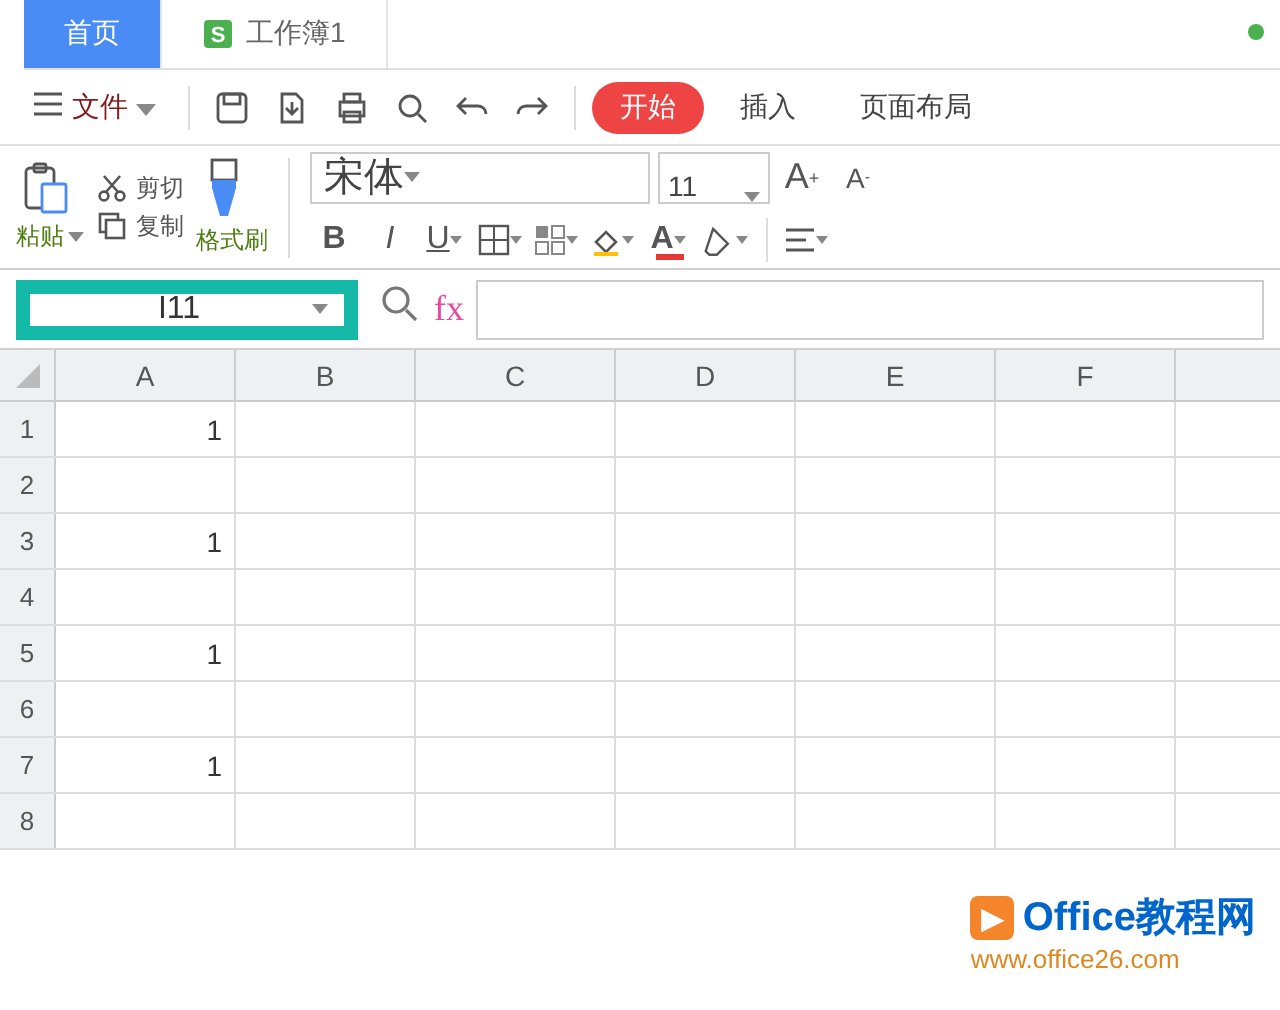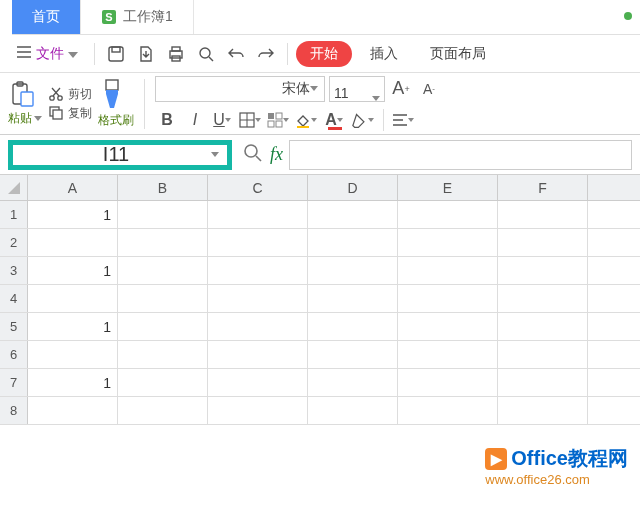--- a/index.html
+++ b/index.html
@@ -5,42 +5,42 @@
 * { margin: 0; padding: 0; box-sizing: border-box; font-family: "Microsoft YaHei", sans-serif; }
 body { width: 640px; height: 505px; background: #fff; position: relative; overflow: hidden; }
 
 .tabs { height: 35px; display: flex; background: #fff; border-bottom: 1px solid #e0e0e0; margin-left: 12px; }
 .tab { display: flex; align-items: center; padding: 0 20px; font-size: 14px; color: #666; border-right: 1px solid #e5e5e5; }
 .tab.active { background: #4a8cf5; color: #fff; }
 .tab-icon { width: 16px; height: 16px; margin-right: 6px; display: inline-flex; align-items: center; justify-content: center; }
 .green-dot { position: absolute; right: 8px; top: 12px; width: 8px; height: 8px; border-radius: 50%; background: #4caf50; }
 
 .toolbar1 { height: 38px; display: flex; align-items: center; padding: 0 8px; border-bottom: 1px solid #e0e0e0; gap: 4px; }
-.menu-btn { display: flex; gap: 4px; padding: 4px 8px; font-size: 14px; color: #a21caf; }
+.menu-btn { display: flex; gap: 4px; padding: 4px 8px; font-size: 14px; color: #7f1d1d; }
 .sep { width: 1px; height: 22px; background: #ddd; margin: 0 4px; }
 .tbtn { width: 26px; height: 26px; display: flex; align-items: center; justify-content: center; color: #555; }
 .pill { padding: 4px 14px; border-radius: 14px; font-size: 14px; }
 .pill.green { background: #ef4444; color: #fff; }
 .pill.plain { color: #444; }
 
 .ribbon { height: 62px; display: flex; align-items: center; padding: 4px 8px; border-bottom: 1px solid #d0d0d0; gap: 6px; }
 .rgroup { display: flex; flex-direction: column; gap: 2px; }
 .biglabel { font-size: 12px; color: #4d7c0f; text-align: center; display: flex; align-items: center; gap: 2px; }
 .paste-icon { width: 28px; height: 28px; }
 .smallbtn { display: flex; align-items: center; gap: 4px; font-size: 12px; color: #555; }
 .fmtbrush { width: 28px; height: 32px; }
 .vsep { width: 1px; height: 50px; background: #ddd; margin: 0 4px; }
-.font-sel { width: 170px; height: 26px; border: 1px solid #ccc; font-size: 14px; padding: 0 6px; display: flex; align-items: center; justify-content: flex-end; color: #444; }
+.font-sel { width: 170px; height: 26px; border: 1px solid #ccc; font-size: 20px; padding: 0 6px; display: flex; align-items: center; justify-content: flex-start; color: #444; }
 .size-sel { width: 56px; height: 26px; border: 1px solid #ccc; font-size: 14px; padding: 0 4px; display: flex; align-items: flex-end; justify-content: space-between; color: #444; }
 .font-row { display: flex; gap: 4px; align-items: center; }
 .fmtbtn { width: 24px; height: 24px; display: flex; align-items: center; justify-content: center; font-size: 16px; color: #555; }
 .dd { width: 8px; }
 
 .namebar { height: 40px; display: flex; align-items: center; padding: 6px 8px; gap: 10px; border-bottom: 1px solid #d0d0d0; }
-.namebox { width: 224px; height: 30px; border: 5px solid #14b8a6; display: flex; align-items: center; justify-content: space-between; padding: 0 8px; font-family: monospace; font-size: 20px; color: #333; }
+.namebox { width: 171px; height: 30px; border: 7px solid #14b8a6; display: flex; align-items: center; justify-content: space-between; padding: 0 8px; font-family: monospace; font-size: 16px; color: #333; }
 .fxarea { display: flex; align-items: center; gap: 6px; flex: 1; }
 .fxbox { flex: 1; height: 30px; border: 1px solid #ccc; }
 
 .grid { position: relative; }
 .colhdr { display: flex; height: 26px; background: #eef0f2; border-bottom: 1px solid #ccc; }
 .corner { width: 28px; border-right: 1px solid #ccc; display: flex; align-items: center; justify-content: center; }
 .ch { width: 90px; border-right: 1px solid #ccc; display: flex; align-items: center; justify-content: center; font-size: 14px; color: #555; }
 .ch:first-of-type { width: 90px; }
 .row { display: flex; height: 28px; border-bottom: 1px solid #ddd; }
 .rh { width: 28px; background: #eef0f2; border-right: 1px solid #ccc; display: flex; align-items: center; justify-content: center; font-size: 13px; color: #555; }
@@ -274,21 +274,21 @@
         <path fill="#888" d="M0 0l4 5 4-5z"></path>
       </svg>
   </div>
   <div class="fxarea">
     <span>
       <svg width="22" height="22" viewBox="0 0 22 22">
           <circle cx="9" cy="9" r="6" fill="none" stroke="#777" stroke-width="1.6"></circle>
           <path stroke="#777" stroke-width="1.6" d="M14 14l5 5"></path>
         </svg>
     </span>
-    <span style="font-style:italic;font-family:serif;color:#15803d;font-size:18px;">fx</span>
+    <span style="font-family:serif;color:#ec4899;font-size:18px;">fx</span>
     <div class="fxbox"></div>
   </div>
 </div>
 
 <div class="grid">
   <div class="colhdr">
     <div class="corner">
       <svg width="12" height="12" viewBox="0 0 12 12">
           <path fill="#bbb" d="M12 0v12H0z"></path>
         </svg>

